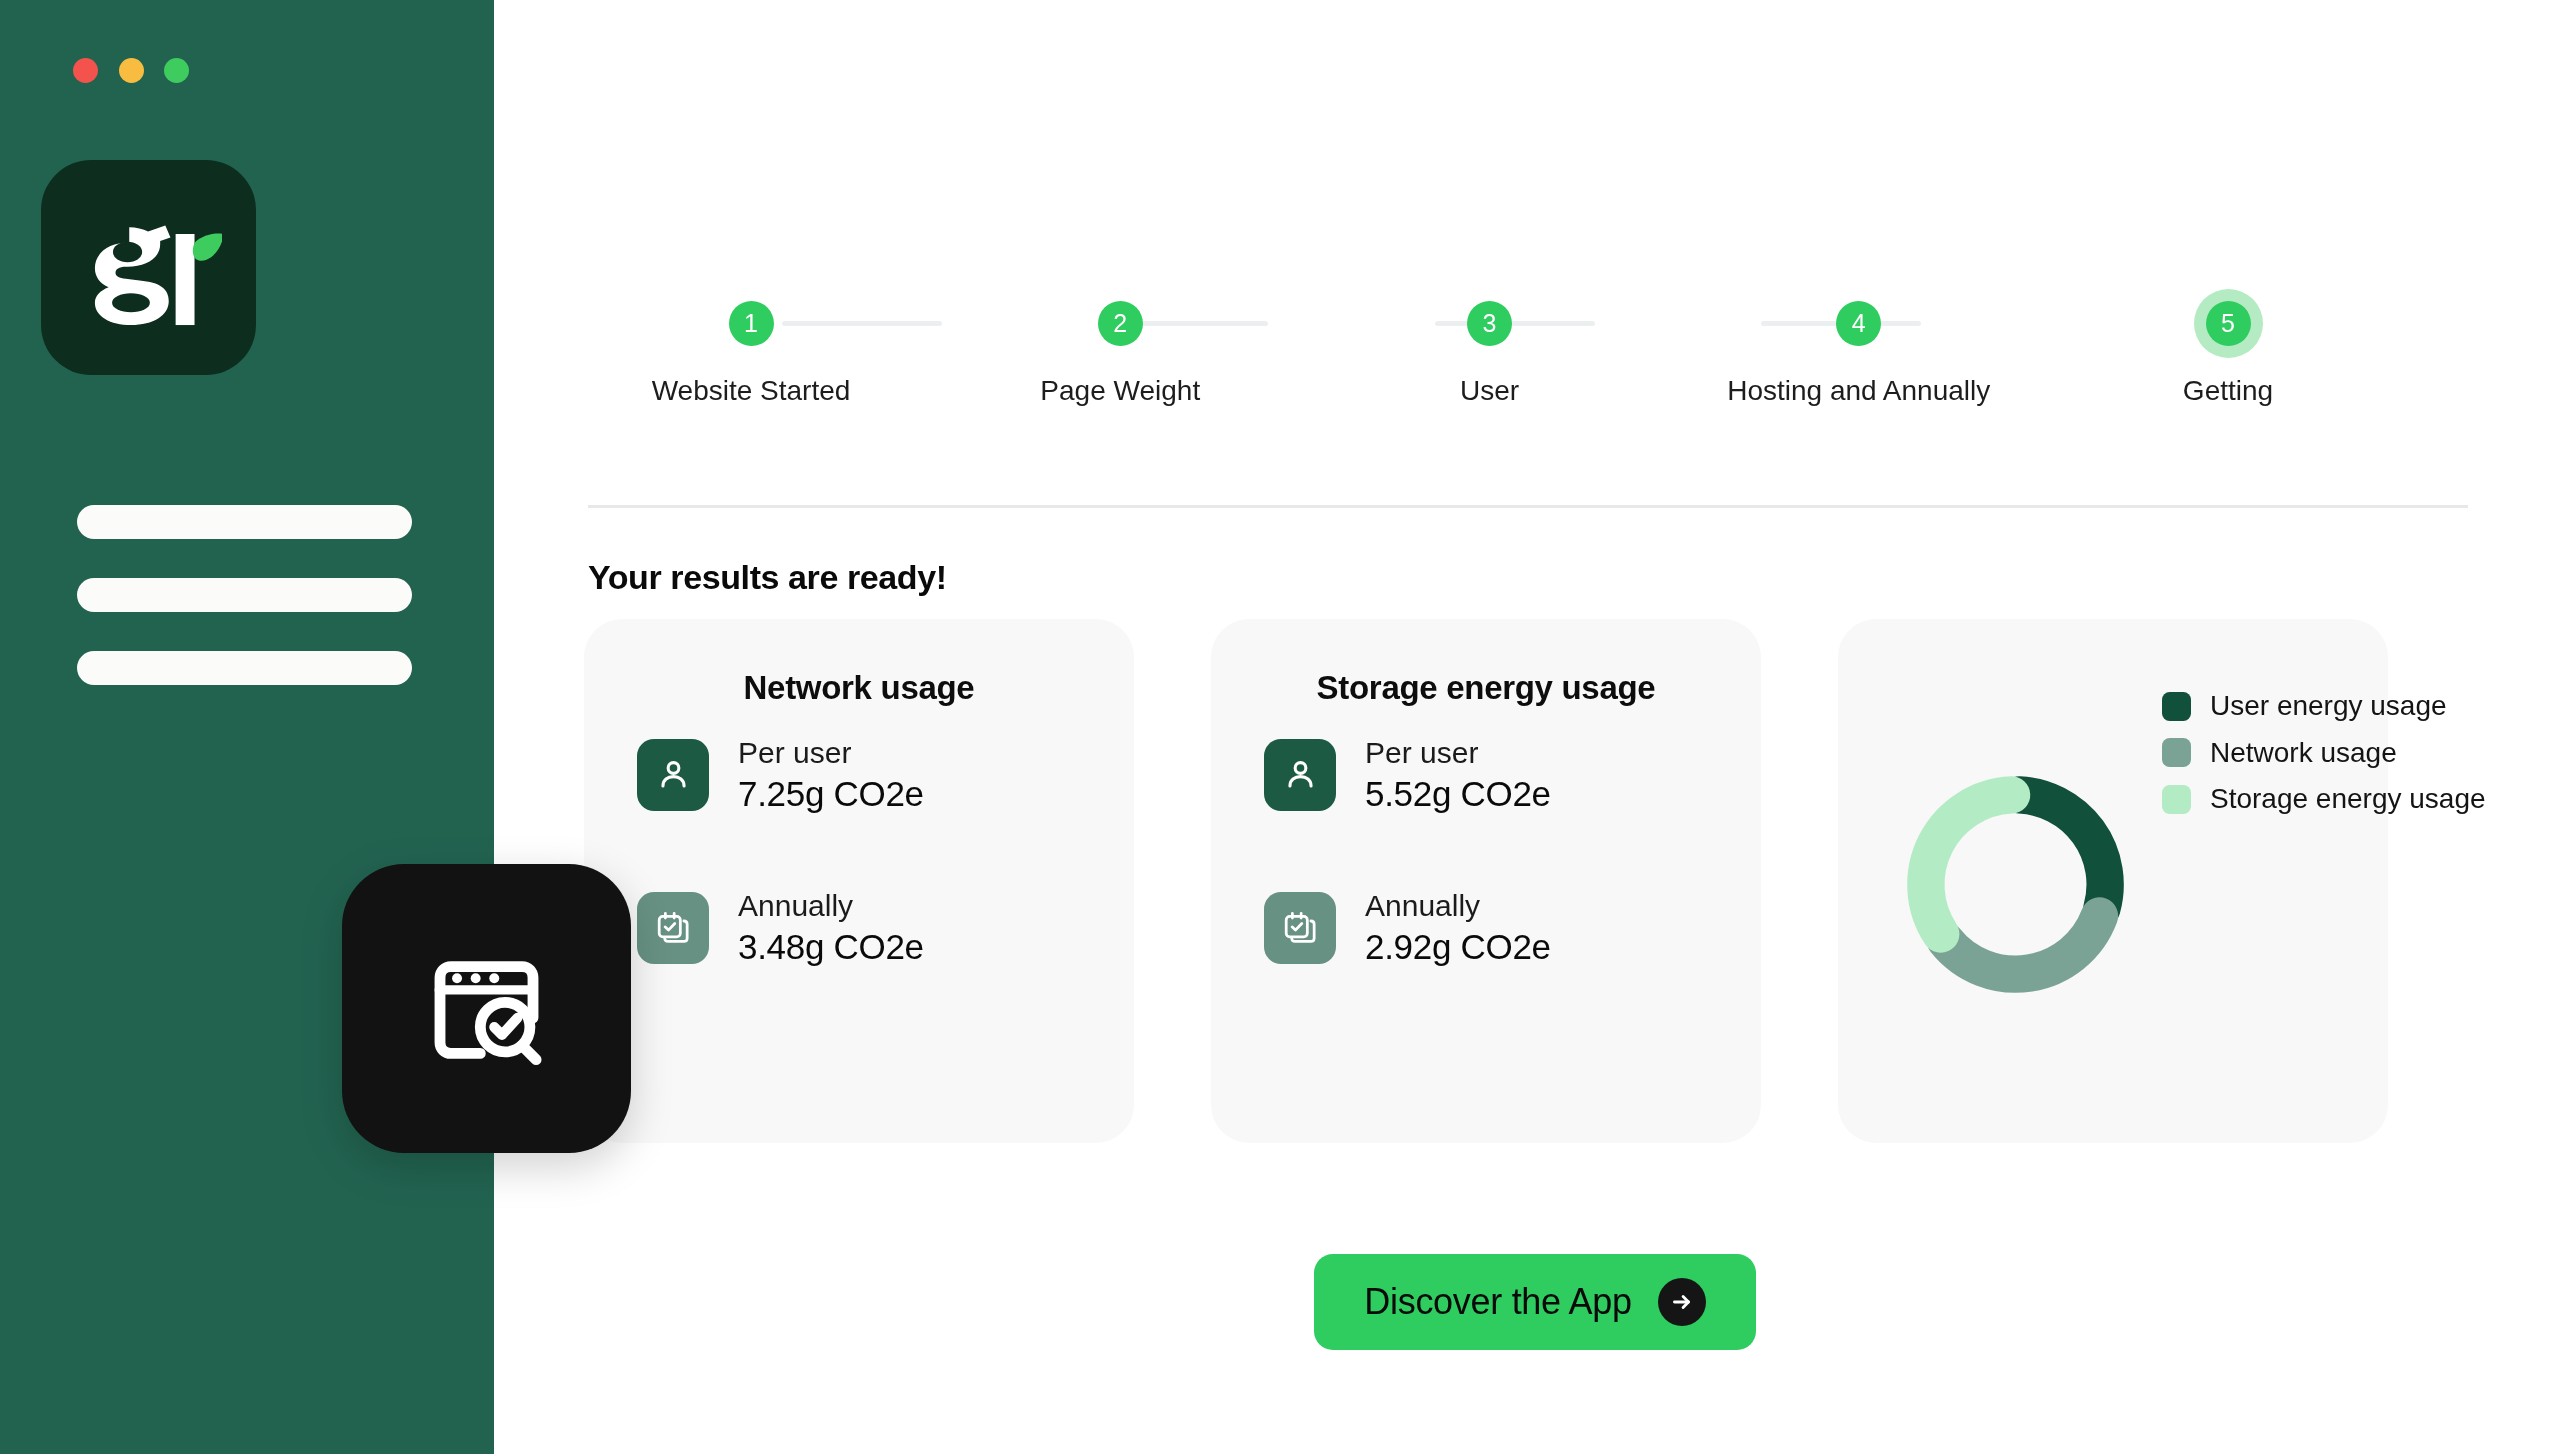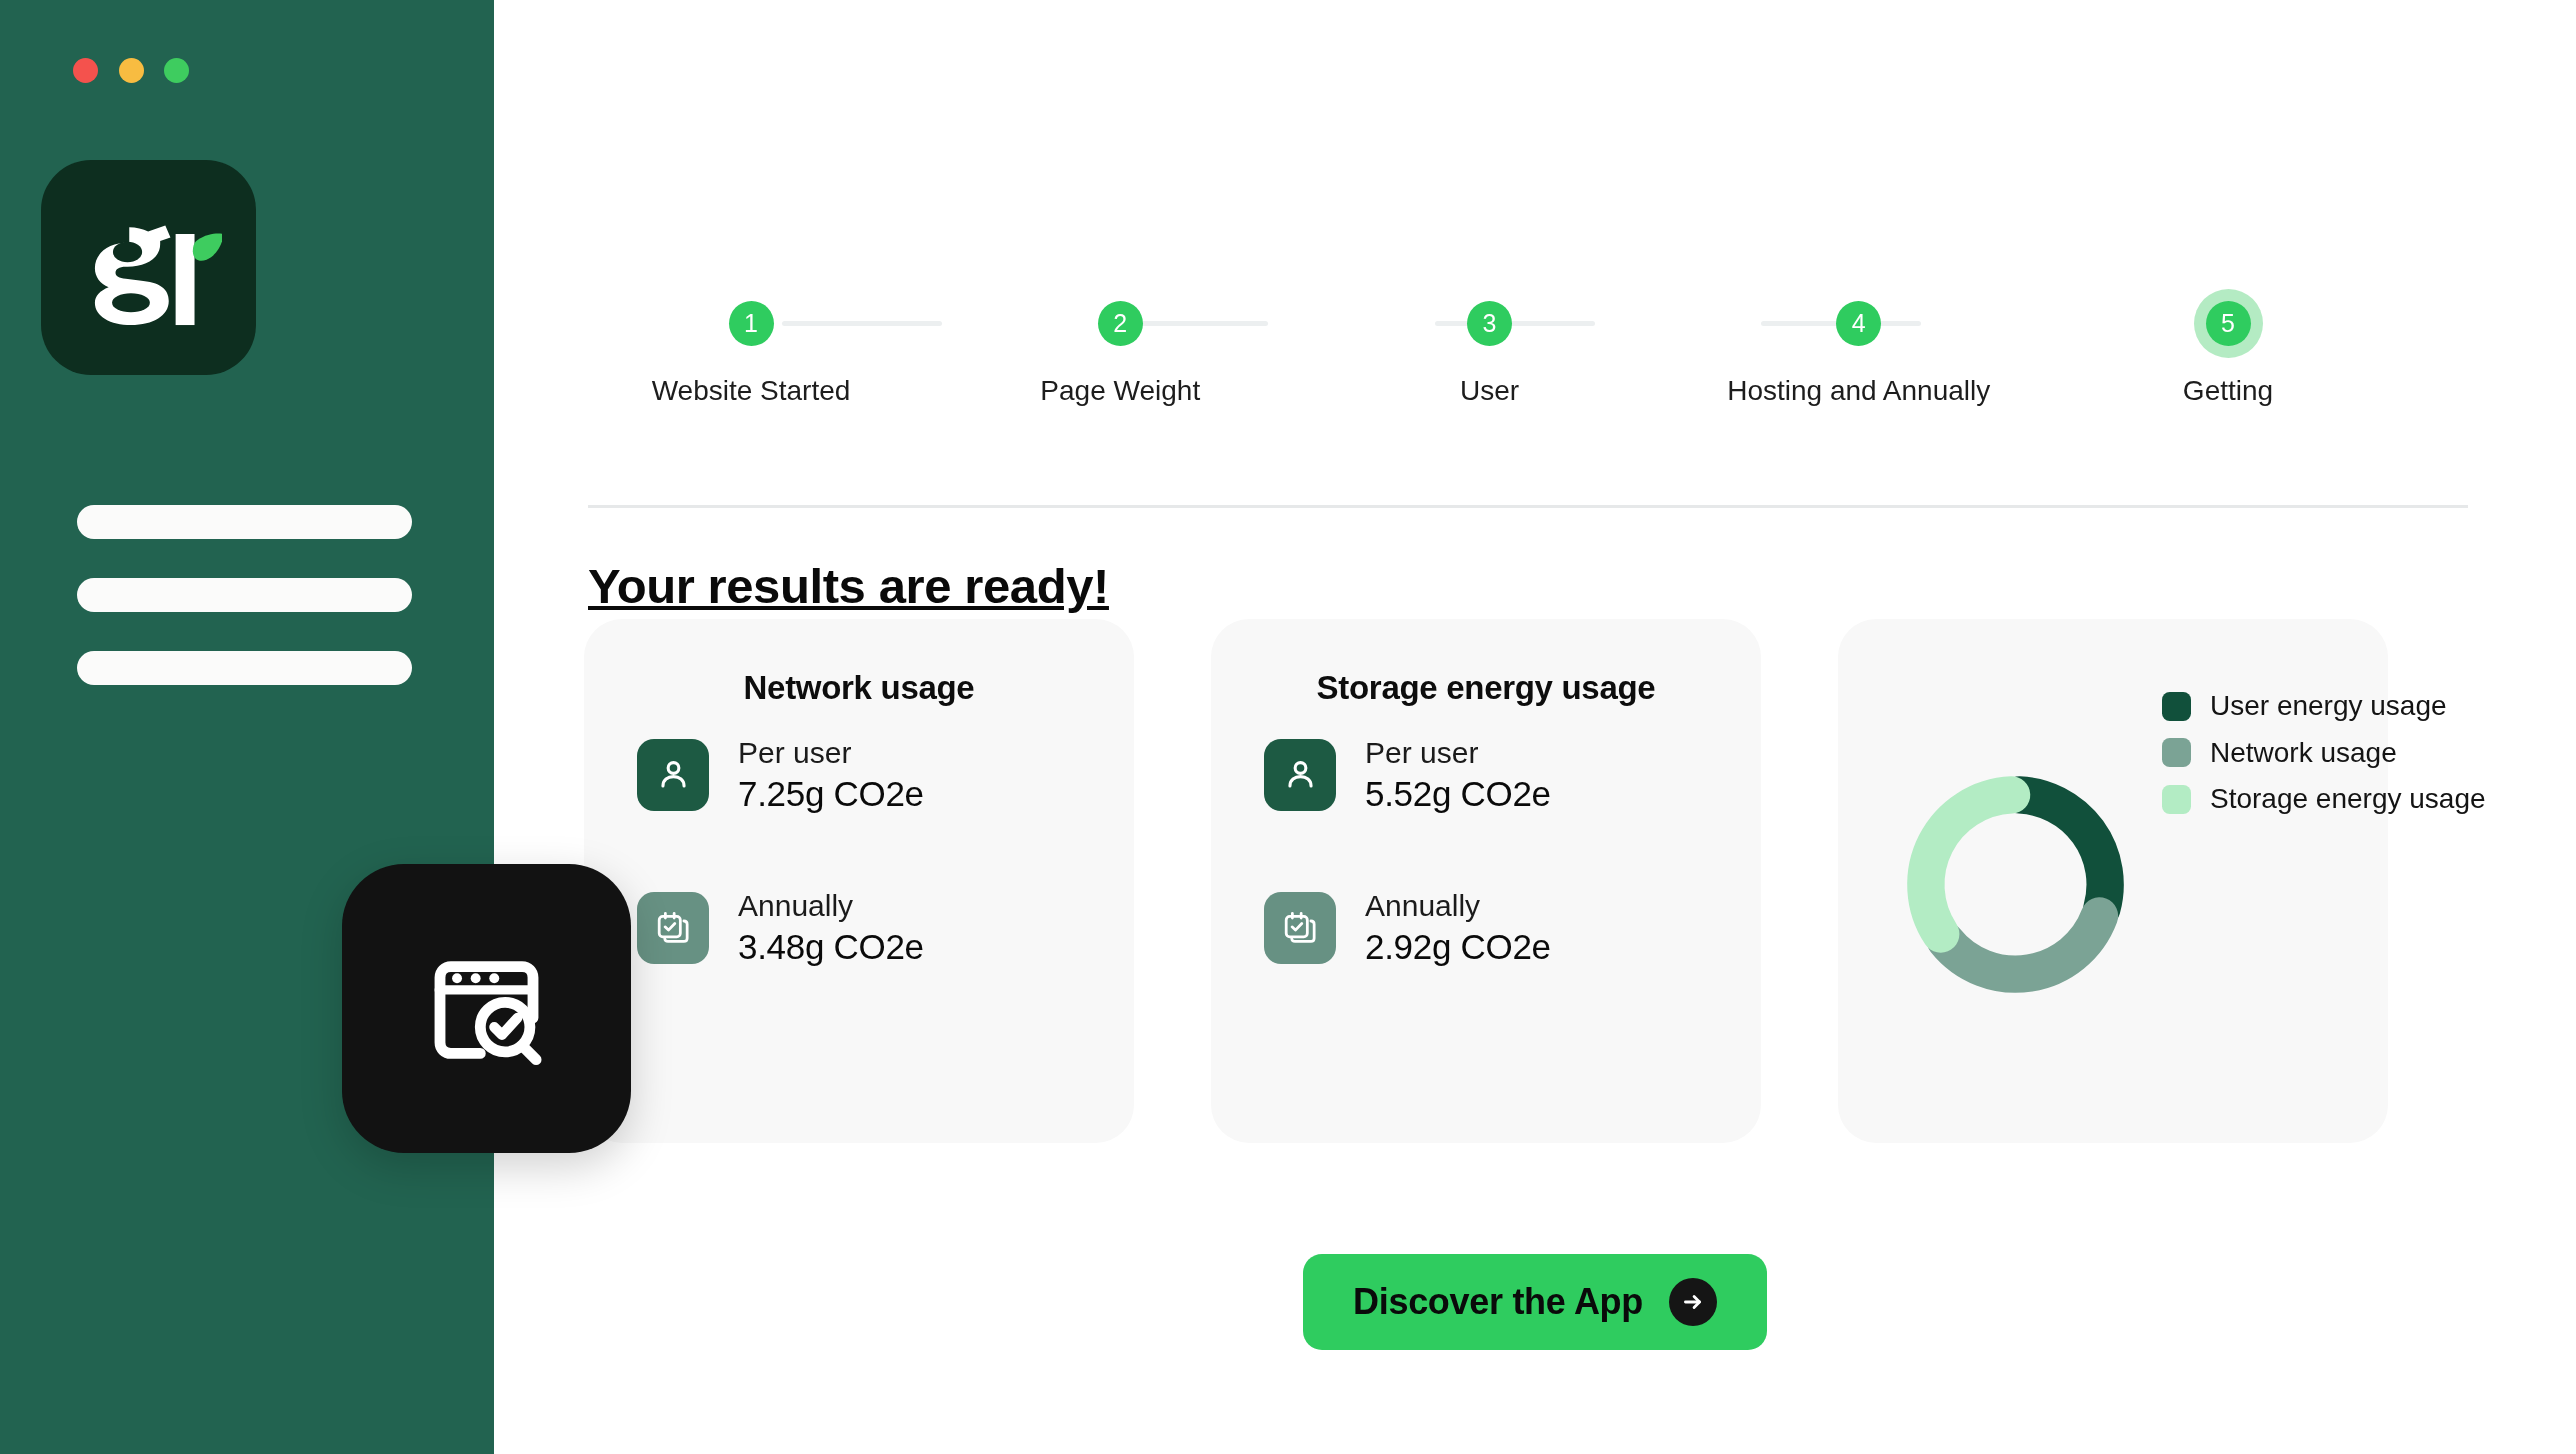--- a/index.html
+++ b/index.html
@@ -84,21 +84,21 @@
     background: #eceff0; border-radius: 2.6px;
   }
 
   .divider {
     position: absolute; left: 94px; top: 505px;
     width: 1880px; height: 2.6px; background: #e6e8e9;
   }
 
   .results-heading {
     position: absolute; left: 94px; top: 558px;
-    font-size: 49px; font-weight: 700; color: #0a0a0a; letter-spacing: -0.4px; text-decoration: underline;
+    font-size: 34px; font-weight: 700; color: #0a0a0a; letter-spacing: -0.4px;
   }
 
   
   .cards {
     position: absolute; left: 90px; top: 619px;
     display: flex; gap: 77px;
   }
   .card {
     width: 550px; height: 524px;
     background: #f8f8f8; border-radius: 38px;
@@ -136,21 +136,21 @@
   .legend-text { font-size: 28px; color: #141414; white-space: nowrap; }
 
   
   .cta-wrap { position: absolute; left: 0; top: 1254px; width: 2082px; display: flex; justify-content: center; }
   .cta-button {
     background: #2fcc5f; border: none; border-radius: 19px;
     height: 96px; padding: 0 50px;
     display: flex; align-items: center; gap: 26px;
     cursor: pointer;
   }
-  .cta-label { font-size: 36px; font-weight: 700; color: #0a0a0a; letter-spacing: -0.3px; }
+  .cta-label { font-size: 36px; font-weight: 400; color: #0a0a0a; letter-spacing: -0.3px; }
   .cta-arrow {
     width: 48px; height: 48px; border-radius: 50%; background: #151515;
     display: flex; align-items: center; justify-content: center;
   }
 </style>
 </head>
 <body>
 
 <div id="app">
 

